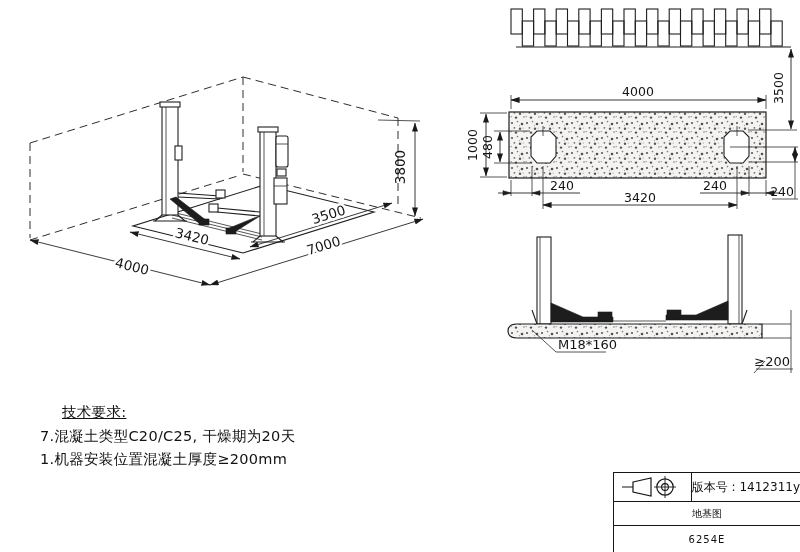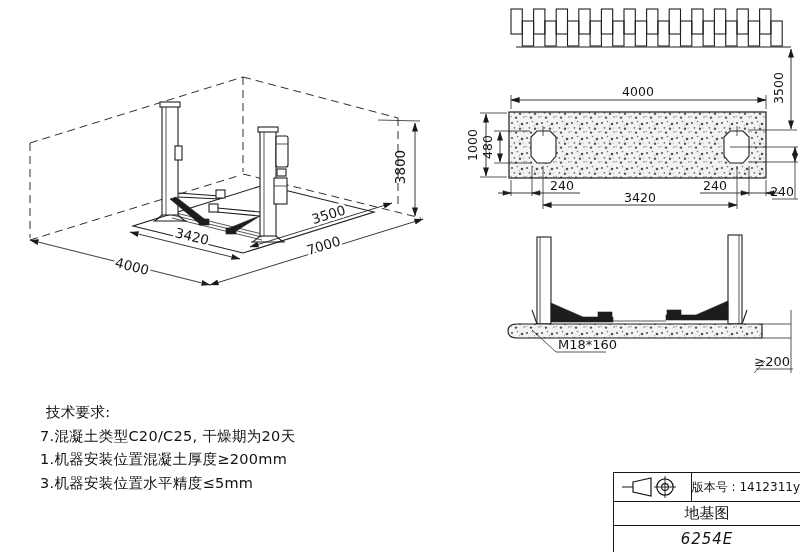--- a/index.html
+++ b/index.html
@@ -10,30 +10,30 @@
   svg{position:absolute;left:0;top:0;}
   svg text{font-family:"DejaVu Sans",sans-serif;fill:#141414;}
   .dt{font-size:12.5px;}
   .dti{font-size:13.5px;}
   .lbl{font-size:13px;}
   .halo{paint-order:stroke;stroke:#ffffff;stroke-width:5px;}
   .tech{
     position:absolute;left:40px;top:401px;width:300px;
     font-size:14.5px;line-height:23.5px;letter-spacing:.3px;color:#121212;
   }
-  .tech .t-title{margin-left:6px;}
+  .tech .t-title{margin-left:22px;text-decoration:underline;}
   .tblock{
     position:absolute;left:613px;top:472px;width:186px;height:79px;
     border:1.6px solid #161616;background:#fff;display:flex;flex-direction:column;
   }
   .tb-r1{height:28px;display:flex;border-bottom:1.6px solid #161616;}
   .tb-sym{width:82px;border-right:1.4px solid #161616;display:flex;align-items:center;justify-content:center;}
   .tb-ver{flex:1;display:flex;align-items:center;justify-content:center;font-size:12px;white-space:nowrap;}
-  .tb-r2{height:23px;border-bottom:1.6px solid #161616;display:flex;align-items:center;justify-content:center;font-size:15px;}
-  .tb-r3{flex:1;display:flex;align-items:center;justify-content:center;font-size:15px;letter-spacing:1px;font-style:italic;}
+  .tb-r2{height:23px;border-bottom:1.6px solid #161616;display:flex;align-items:center;justify-content:center;font-size:10px;}
+  .tb-r3{flex:1;display:flex;align-items:center;justify-content:center;font-size:10px;letter-spacing:1px;}
 </style>
 </head>
 <body>
 
 <div class="sheet">
 
 <svg width="800" height="552" viewBox="0 0 800 552">
   <defs>
     <marker id="arr" viewBox="0 0 9 6" refX="8.6" refY="3" markerWidth="9" markerHeight="6" markerUnits="userSpaceOnUse" orient="auto-start-reverse">
       <path d="M0,0 L9,3 L0,6 Z" fill="#1a1a1a"></path>
@@ -234,21 +234,20 @@
     <line class="thin" x1="756" y1="369" x2="793" y2="369"></line>
     <line class="thin" x1="754" y1="373" x2="765" y2="361"></line>
     <text class="lbl" text-anchor="end" x="790" y="366">≥200</text>
   </g>
 </svg>
 
 <div class="tech">
   <div class="t-title">技术要求:</div>
   <div>7.混凝土类型C20/C25, 干燥期为20天</div>
   <div>1.机器安装位置混凝土厚度≥200mm</div>
-  <div>3.机器安装位置水平精度≤5mm</div>
 </div>
 
 <div class="tblock">
   <div class="tb-r1">
     <div class="tb-sym">
       <svg width="62" height="24" viewBox="0 0 62 24" style="position:static">
         <line x1="1" y1="12" x2="12" y2="12" stroke="#161616" stroke-width="1"></line>
         <polygon points="12,7 30,3 30,21 12,17" fill="none" stroke="#161616" stroke-width="1.2"></polygon>
         <circle cx="44" cy="12" r="8.2" fill="none" stroke="#161616" stroke-width="1.2"></circle>
         <circle cx="44" cy="12" r="3.4" fill="none" stroke="#161616" stroke-width="1.1"></circle>

